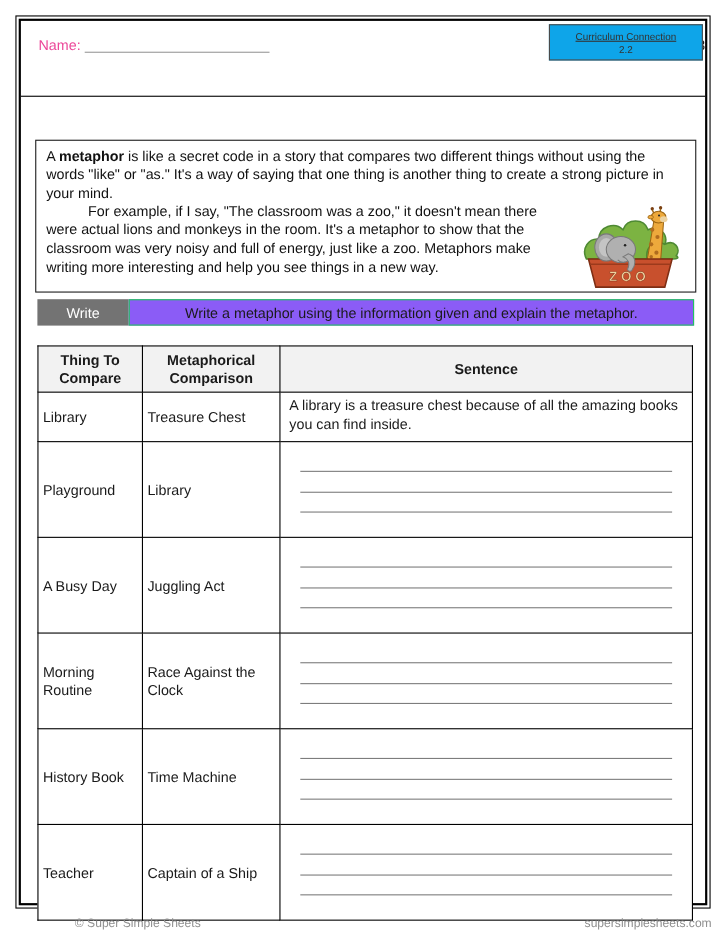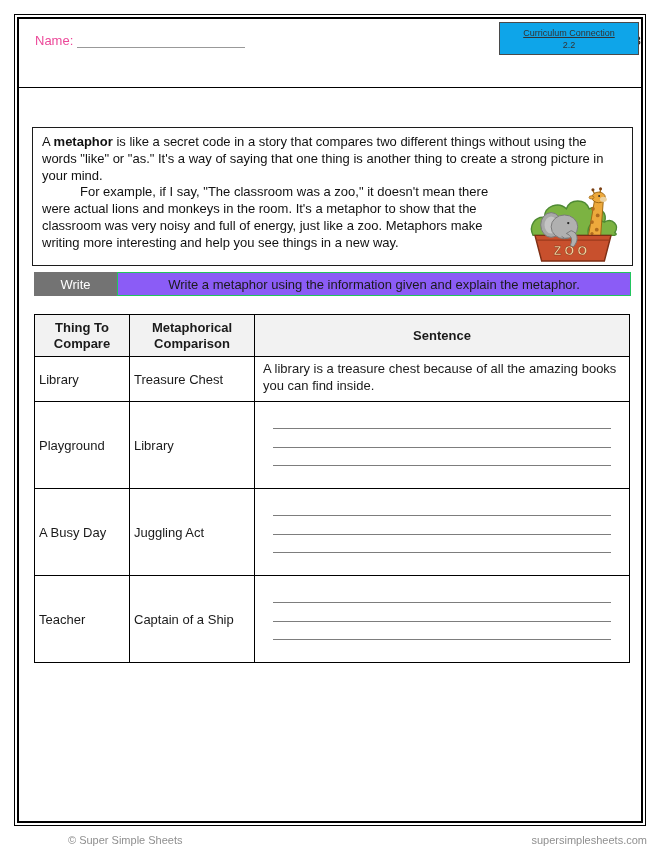--- a/index.html
+++ b/index.html
@@ -170,20 +170,42 @@
           <td class="c-comp">Juggling Act</td>
           <td class="c-sent">
             <div class="lines">
               <div class="blank-line"></div>
               <div class="blank-line"></div>
               <div class="blank-line"></div>
             </div>
           </td>
         </tr>
         <tr class="r-tall">
+          <td class="c-thing">Morning Routine</td>
+          <td class="c-comp">Race Against the Clock</td>
+          <td class="c-sent">
+            <div class="lines">
+              <div class="blank-line"></div>
+              <div class="blank-line"></div>
+              <div class="blank-line"></div>
+            </div>
+          </td>
+        </tr>
+        <tr class="r-tall">
+          <td class="c-thing">History Book</td>
+          <td class="c-comp">Time Machine</td>
+          <td class="c-sent">
+            <div class="lines">
+              <div class="blank-line"></div>
+              <div class="blank-line"></div>
+              <div class="blank-line"></div>
+            </div>
+          </td>
+        </tr>
+        <tr class="r-tall">
           <td class="c-thing">Teacher</td>
           <td class="c-comp">Captain of a Ship</td>
           <td class="c-sent">
             <div class="lines">
               <div class="blank-line"></div>
               <div class="blank-line"></div>
               <div class="blank-line"></div>
             </div>
           </td>
         </tr>

